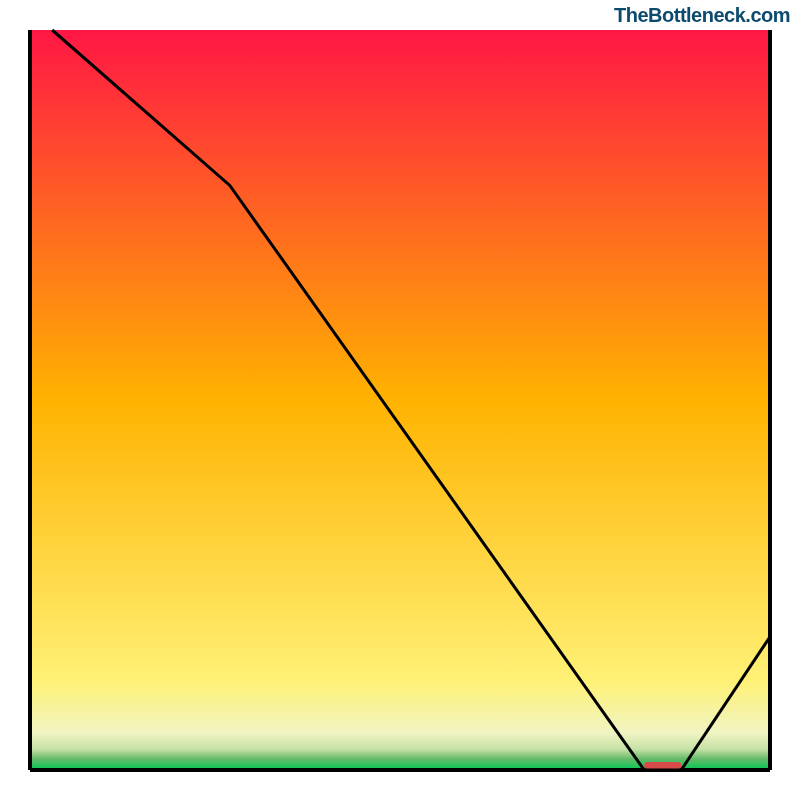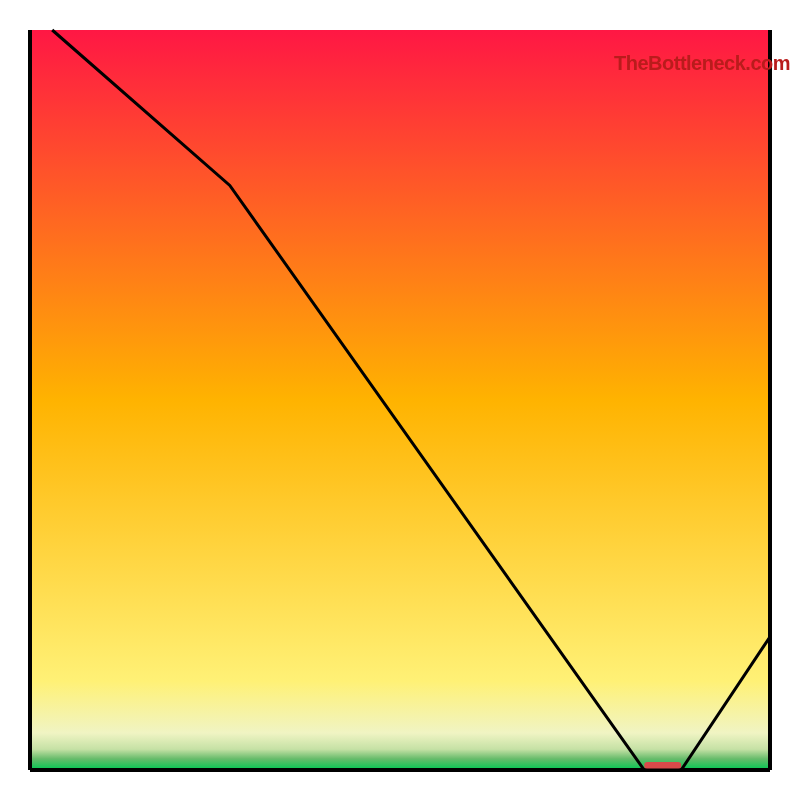--- a/index.html
+++ b/index.html
@@ -15,24 +15,23 @@
     position: relative;
     width: 800px;
     height: 800px;
   }
   .watermark {
     position: absolute;
     top: 4px;
     right: 10px;
     font-size: 20px;
     font-weight: bold;
-    color: #b91c1c;
+    color: #0c4a6e;
     z-index: 10;
     letter-spacing: -0.5px;
-    margin-top: 48px;
   }
   svg {
     display: block;
   }
 </style>
 </head>
 <body>
 
 <div class="chart-container">
   <div class="watermark">TheBottleneck.com</div>

